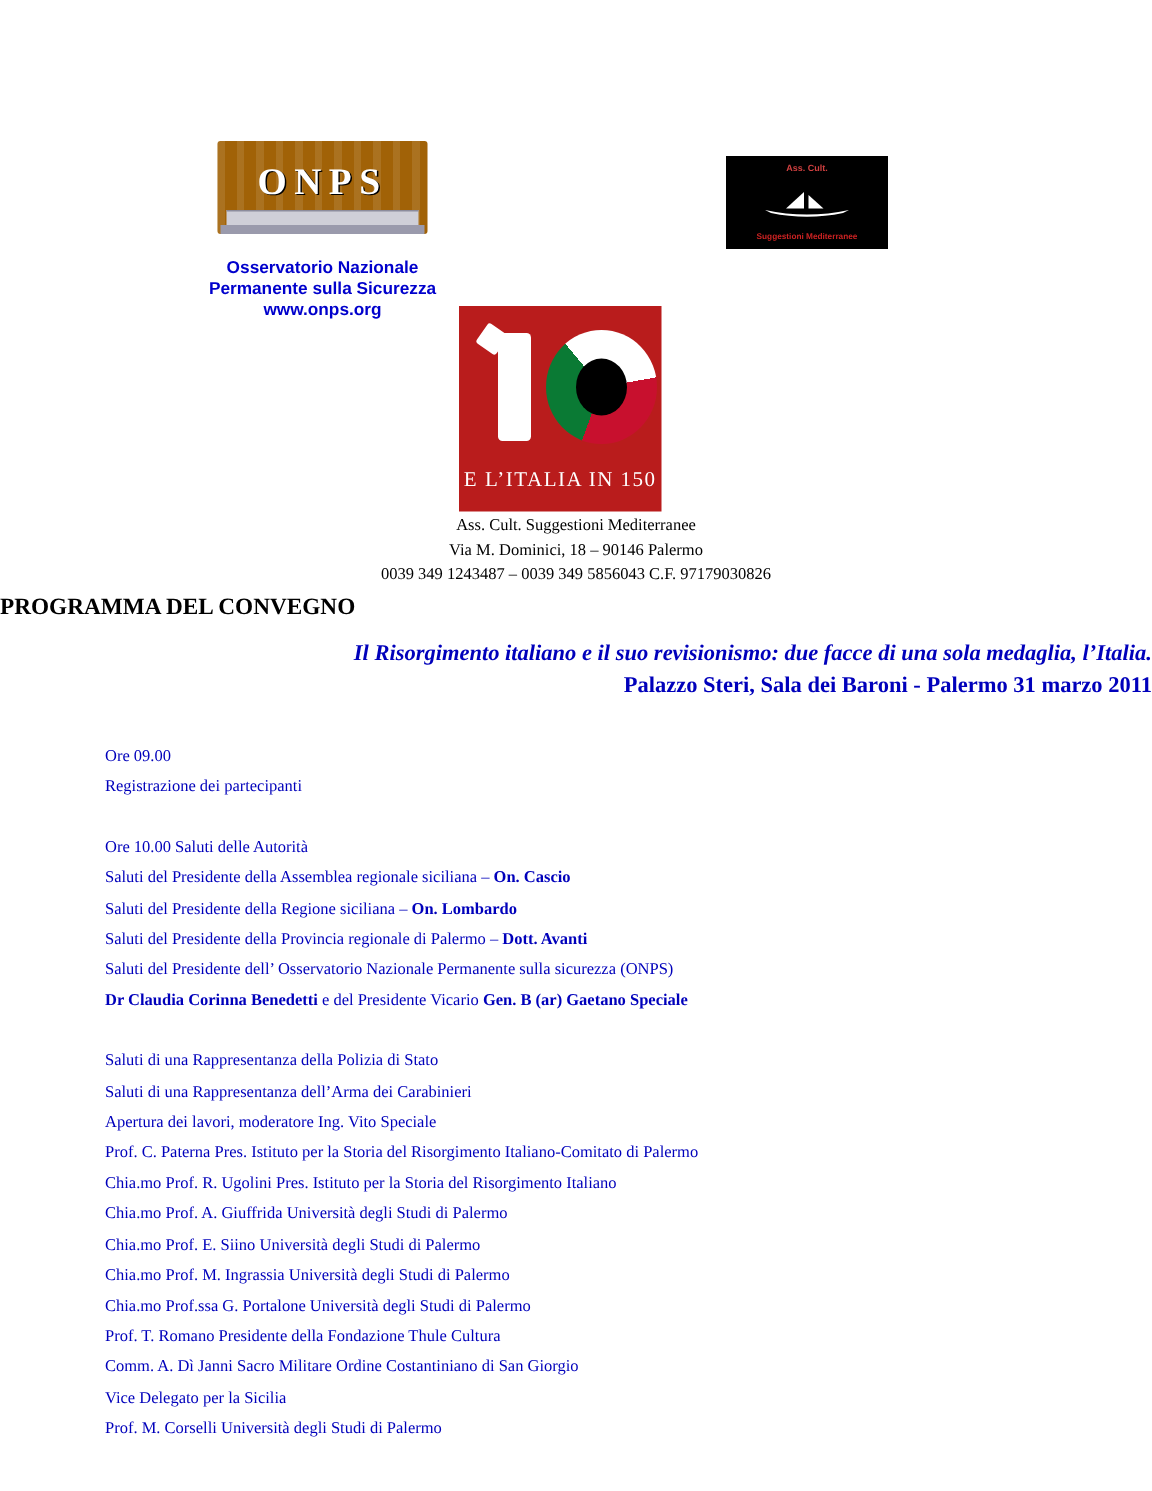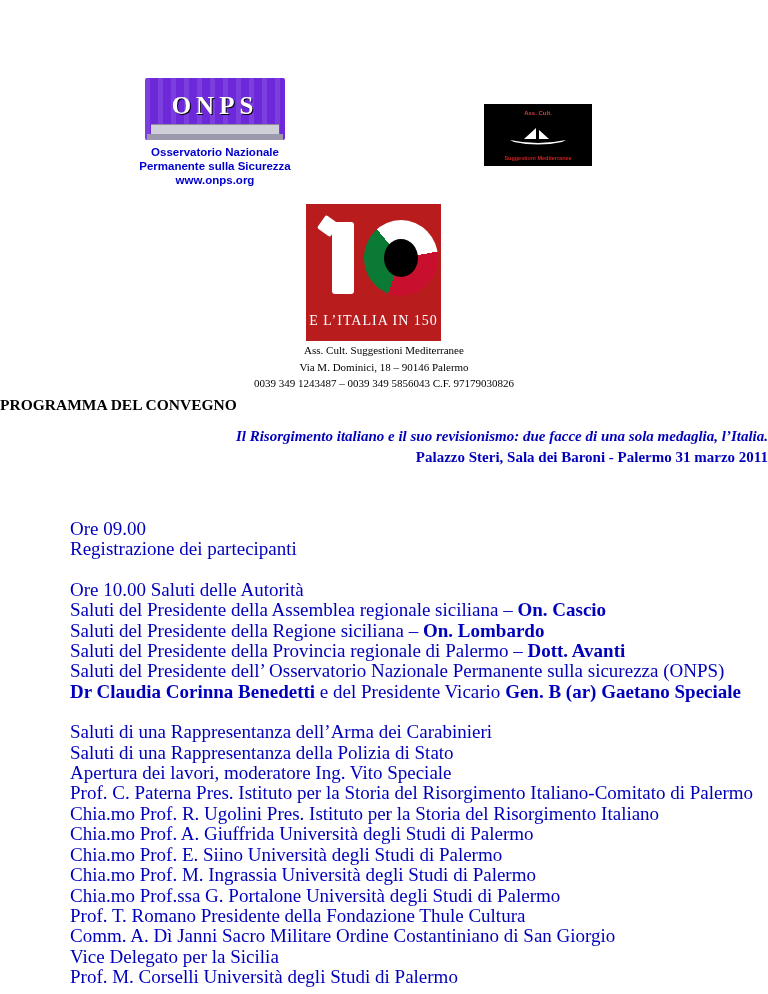--- a/index.html
+++ b/index.html
@@ -26,22 +26,22 @@
   .onps-block {
     position: absolute;
     left: 90px;
     top: 78px;
     width: 250px;
     text-align: center;
   }
   .onps-logo {
     width: 140px;
     height: 62px;
-    margin: 0 auto;
-    background: #6d28d9;
+    margin: 16px auto;
+    background: #a16207;
     position: relative;
     border-radius: 2px;
     overflow: hidden;
   }
   .onps-logo .cols {
     position: absolute;
     left: 0; top: 0; right: 0; bottom: 0;
     background:
       repeating-linear-gradient(90deg,
         rgba(255,255,255,0.10) 0px,
@@ -216,24 +216,24 @@
     line-height: 21px;
   }
   .subtitle .line2 {
     font-style: normal;
   }
 
   
   .body-text {
     position: absolute;
     left: 70px;
-    top: 519px;
+    top: 494px;
     width: 640px;
     color: #0000bb;
-    font-size: 19px;
+    font-size: 11px;
     line-height: 20.4px;
   }
   .blk { margin: 0 0 20px 0; }
   .blk:last-child { margin-bottom: 0; }
   .row { white-space: nowrap; }
   .b { font-weight: bold; }
 </style>
 </head>
 <body>
 
@@ -293,22 +293,22 @@
     <div class="blk">
       <div class="row">Ore 10.00 Saluti delle Autorità</div>
       <div class="row"><span>Saluti del Presidente della Assemblea regionale siciliana – </span><span class="b">On. Cascio</span></div>
       <div class="row"><span>Saluti del Presidente della Regione siciliana – </span><span class="b">On. Lombardo</span></div>
       <div class="row"><span>Saluti del Presidente della Provincia regionale di Palermo – </span><span class="b">Dott. Avanti</span></div>
       <div class="row"><span>Saluti del Presidente dell’ Osservatorio Nazionale Permanente sulla sicurezza (ONPS)</span></div>
       <div class="row"><span class="b">Dr Claudia Corinna Benedetti</span><span> e del Presidente Vicario </span><span class="b">Gen. B (ar) Gaetano Speciale</span></div>
     </div>
 
     <div class="blk">
+      <div class="row">Saluti di una Rappresentanza della Polizia di Stato</div>
       <div class="row">Saluti di una Rappresentanza dell’Arma dei Carabinieri</div>
-      <div class="row">Saluti di una Rappresentanza della Polizia di Stato</div>
       <div class="row">Apertura dei lavori, moderatore Ing. Vito Speciale</div>
       <div class="row">Prof. C. Paterna Pres. Istituto per la Storia del Risorgimento Italiano-Comitato di Palermo</div>
       <div class="row">Chia.mo Prof. R. Ugolini Pres. Istituto per la Storia del Risorgimento Italiano</div>
       <div class="row">Chia.mo Prof. A. Giuffrida Università degli Studi di Palermo</div>
       <div class="row">Chia.mo Prof. E. Siino Università degli Studi di Palermo</div>
       <div class="row">Chia.mo Prof. M. Ingrassia Università degli Studi di Palermo</div>
       <div class="row">Chia.mo Prof.ssa G. Portalone Università degli Studi di Palermo</div>
       <div class="row">Prof. T. Romano Presidente della Fondazione Thule Cultura</div>
       <div class="row">Comm. A. Dì Janni Sacro Militare Ordine Costantiniano di San Giorgio</div>
       <div class="row">Vice Delegato per la Sicilia</div>

